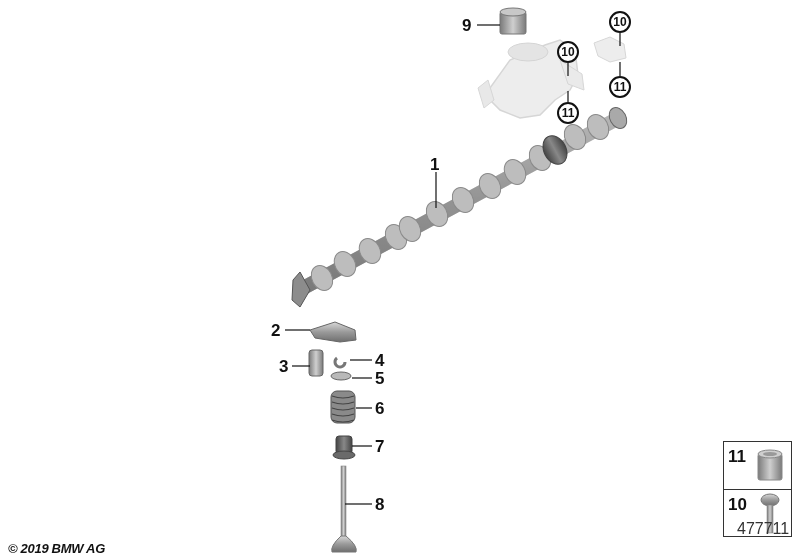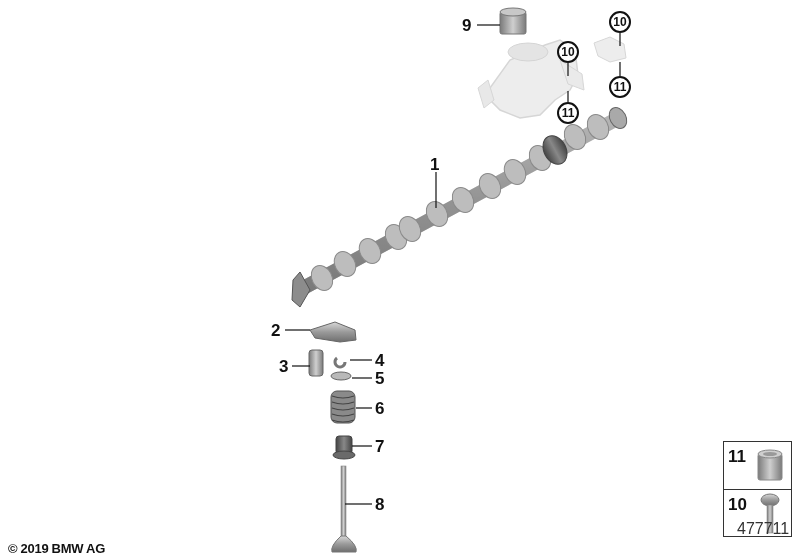--- a/index.html
+++ b/index.html
@@ -1,20 +1,20 @@
 <!DOCTYPE html>
 <html><head>
 <meta charset="utf-8">
 <style>
   html, body { margin:0; padding:0; background:#fff; }
   body { width:800px; height:560px; position:relative; overflow:hidden; font-family:"Liberation Sans", sans-serif; }
   .canvas { position:absolute; left:0; top:0; width:800px; height:560px; }
   .lbl { position:absolute; font-weight:bold; font-size:17px; color:#111; line-height:1; font-family:"Liberation Sans", sans-serif; }
   .circ { position:absolute; width:22px; height:22px; border:2px solid #111; border-radius:50%; box-sizing:border-box; text-align:center; font-weight:bold; font-size:12px; line-height:18px; color:#111; background:#fff; font-family:"Liberation Sans", sans-serif; }
-  .copyright { position:absolute; left:8px; top:541px; font-size:13px; font-weight:bold; color:#111; letter-spacing:-0.3px; }
+  .copyright { position:absolute; left:8px; top:541px; font-size:13px; font-weight:bold; color:#111; letter-spacing:-0.3px;font-style:italic; }
   .diagid { position:absolute; left:737px; top:520px; font-size:16px; color:#333; }
   .legend { position:absolute; left:723px; top:441px; width:69px; height:96px; border:1px solid #333; box-sizing:border-box; }
   .legend-row { position:absolute; left:0; width:67px; height:47px; }
   .legend-row.r2 { top:47px; border-top:1px solid #333; }
   .legend-num { position:absolute; left:4px; top:5px; font-size:17px; font-weight:bold; color:#111; }
 </style>
 </head>
 <body>
 
 <div class="canvas">

